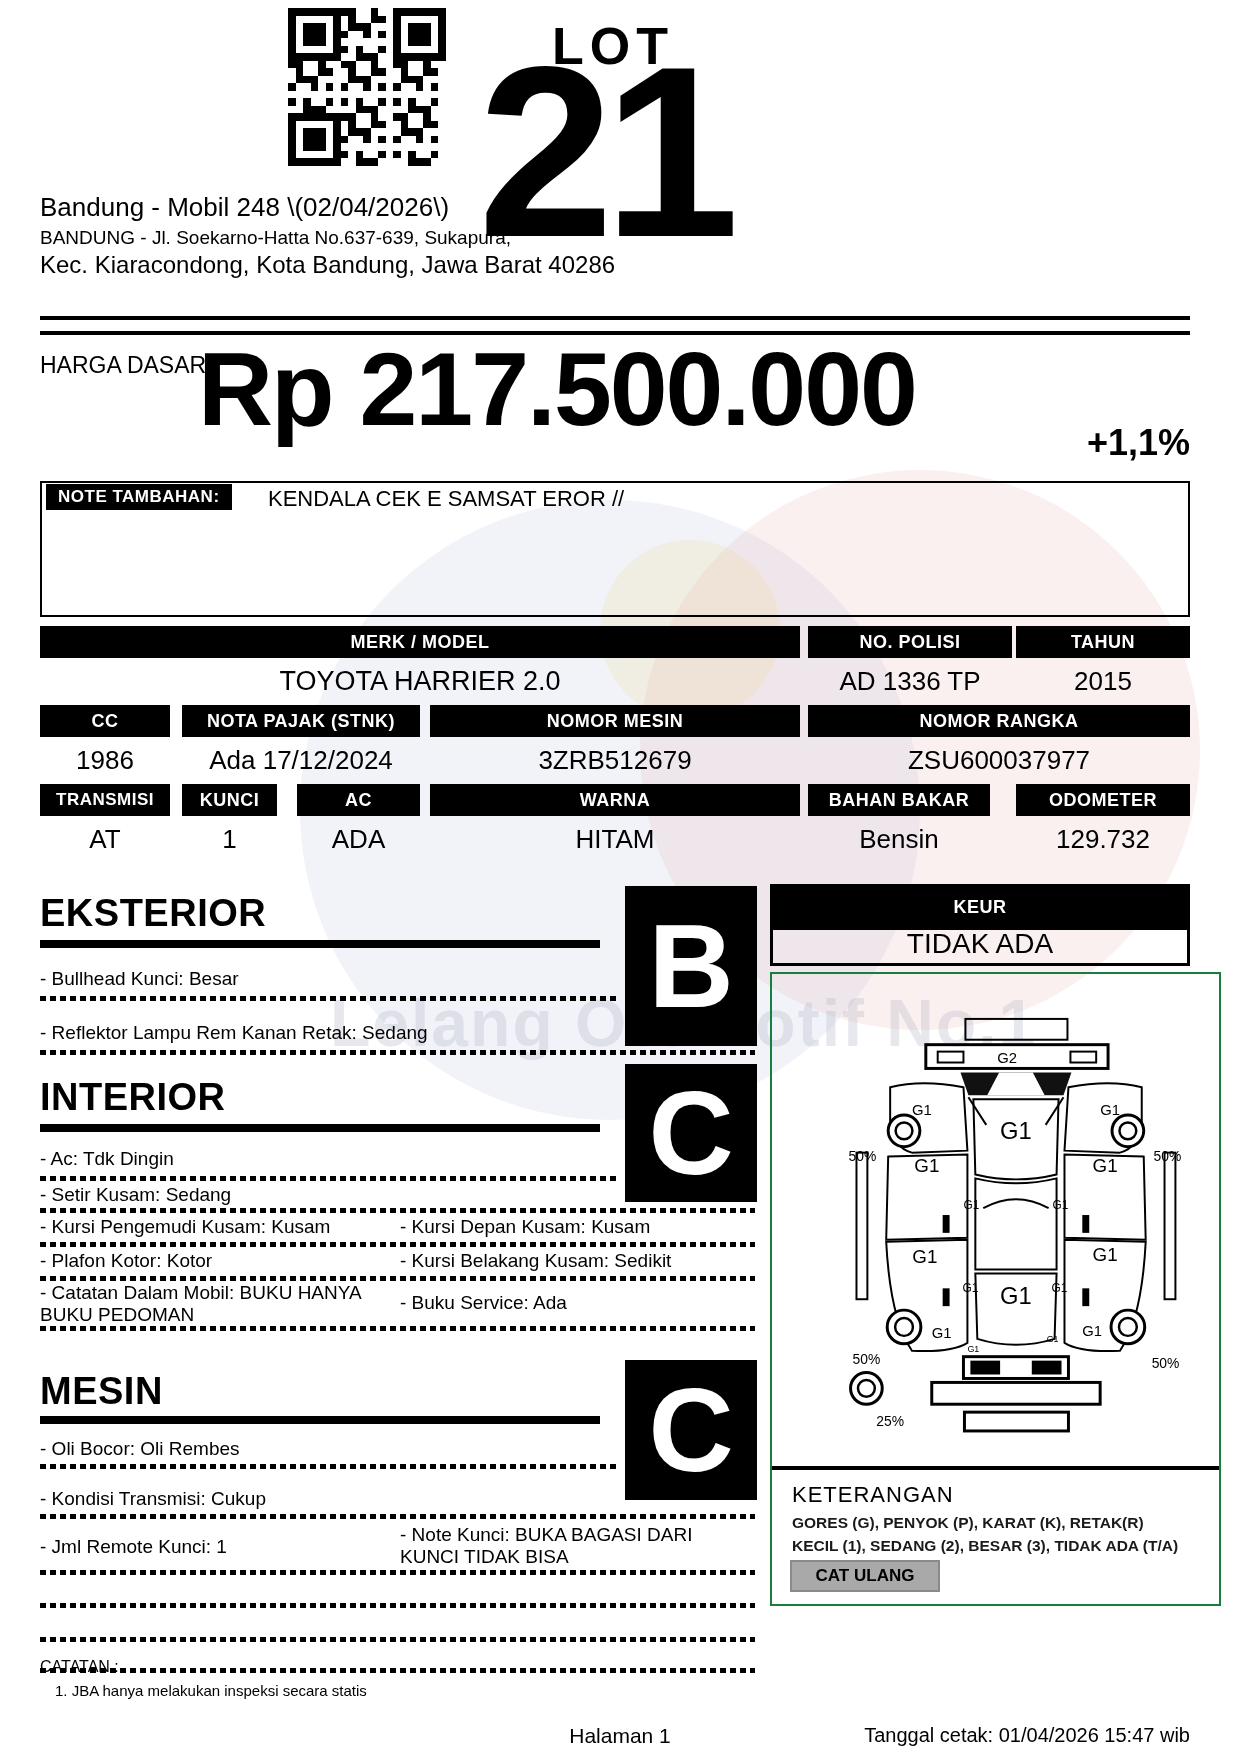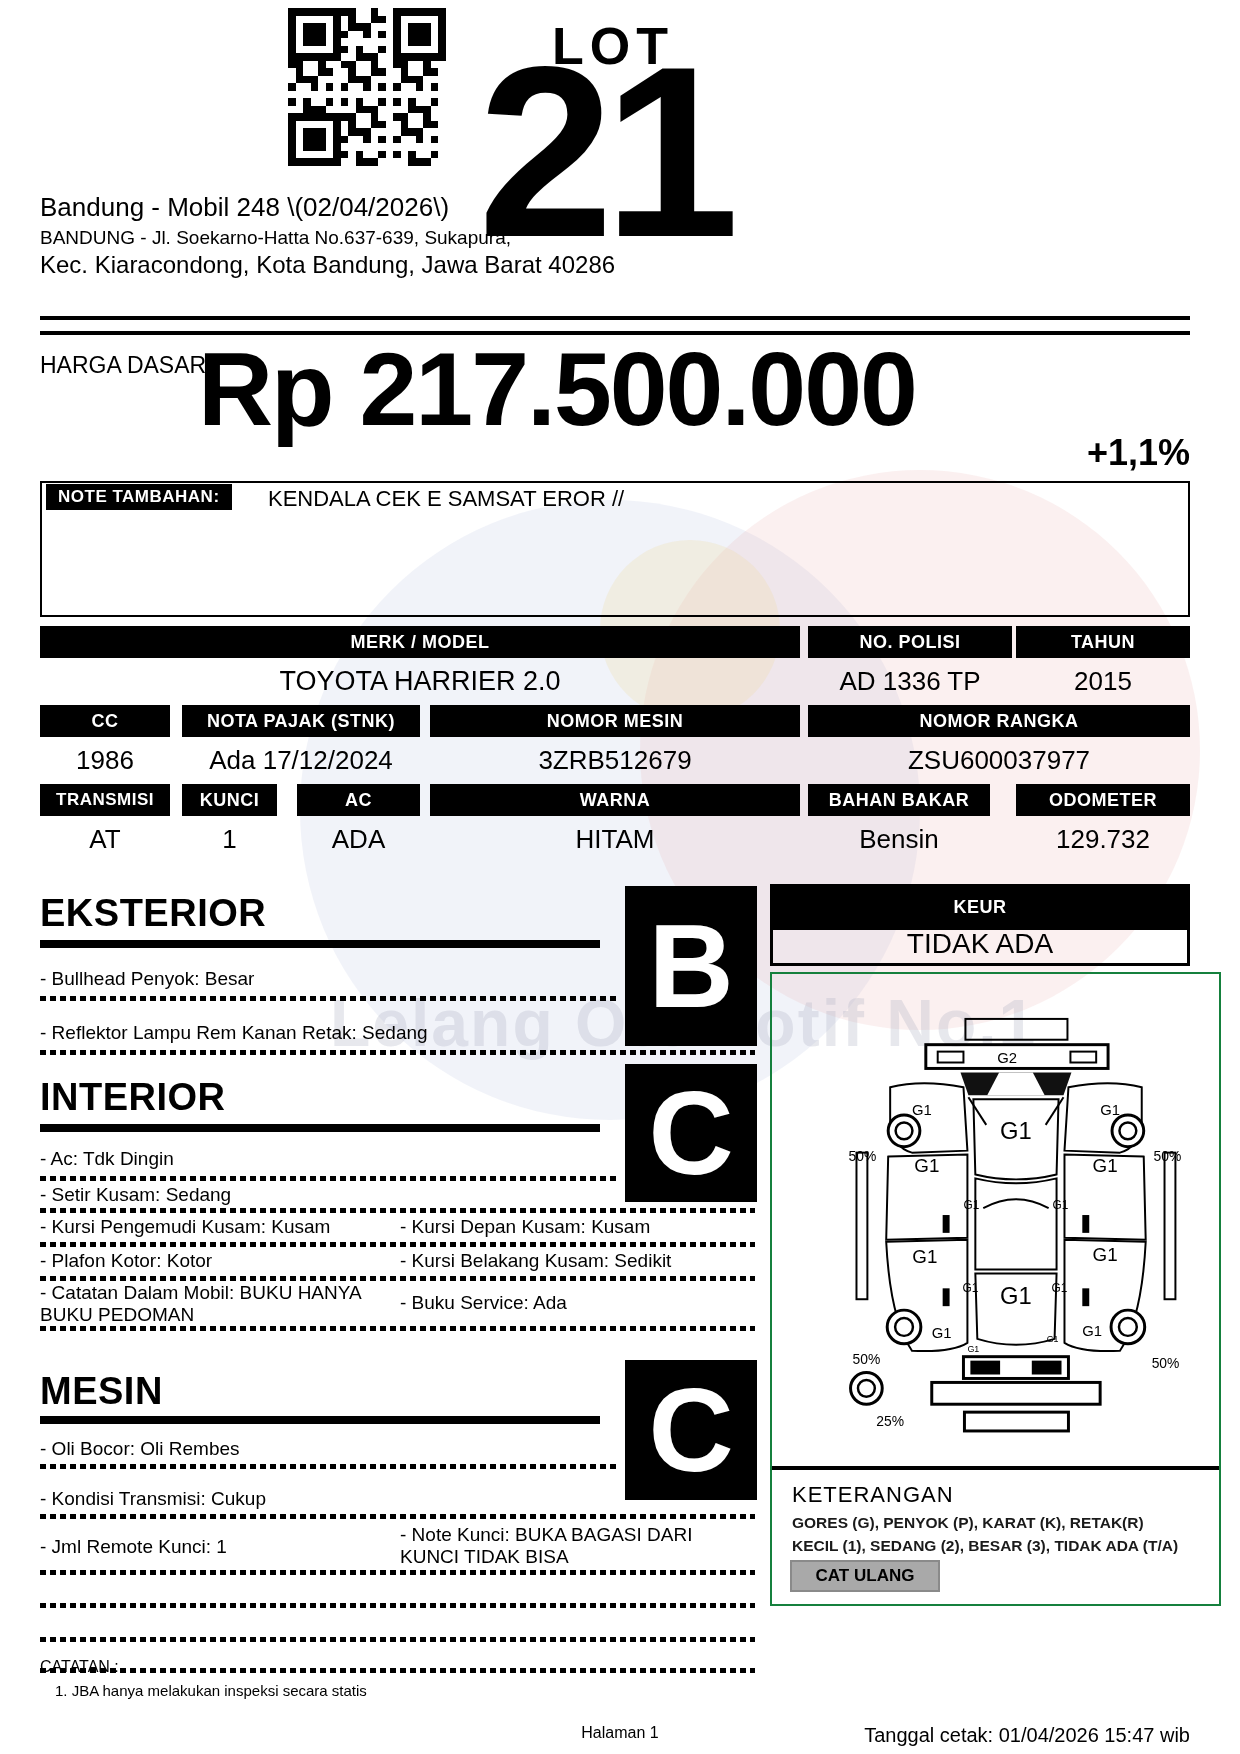--- a/index.html
+++ b/index.html
@@ -151,21 +151,21 @@
   <div class="abs" style="left:478px;top:36px;font-size:244px;font-weight:bold;line-height:.95;letter-spacing:-10px;">21</div>
 
   <div class="abs" style="left:40px;top:192px;font-size:26px;">Bandung - Mobil 248 \(02/04/2026\)</div>
   <div class="abs" style="left:40px;top:227px;font-size:19px;">BANDUNG - Jl. Soekarno-Hatta No.637-639, Sukapura,</div>
   <div class="abs" style="left:40px;top:251px;font-size:24px;">Kec. Kiaracondong, Kota Bandung, Jawa Barat 40286</div>
 
   <div class="abs" style="left:40px;top:316px;width:1150px;height:11px;border-top:4px solid #000;border-bottom:4px solid #000;"></div>
 
   <div class="abs" style="left:40px;top:352px;font-size:23px;">HARGA DASAR :</div>
   <div class="abs" style="left:198px;top:330px;font-size:104px;font-weight:bold;letter-spacing:-2px;white-space:nowrap;">Rp 217.500.000</div>
-  <div class="abs" style="left:990px;top:432px;width:200px;text-align:right;font-size:36px;font-weight:bold;">+1,1%</div>
+  <div class="abs" style="left:990px;top:422px;width:200px;text-align:right;font-size:36px;font-weight:bold;">+1,1%</div>
 
   <div class="abs" style="left:40px;top:481px;width:1146px;height:132px;border:2px solid #000;"></div>
   <div class="bar" style="left:46px;top:484px;height:26px;padding:0 12px;font-size:17px;">NOTE TAMBAHAN:</div>
   <div class="abs" style="left:268px;top:486px;font-size:22px;">KENDALA CEK E SAMSAT EROR //</div>
 
   <div class="bar" style="left:40px;top:626px;width:760px;height:32px;">MERK / MODEL</div>
   <div class="bar" style="left:808px;top:626px;width:204px;height:32px;">NO. POLISI</div>
   <div class="bar" style="left:1016px;top:626px;width:174px;height:32px;">TAHUN</div>
   <div class="val" style="left:40px;top:666px;width:760px;font-size:27px;">TOYOTA HARRIER 2.0</div>
   <div class="val" style="left:808px;top:666px;width:204px;">AD 1336 TP</div>
@@ -189,21 +189,21 @@
   <div class="val" style="left:40px;top:824px;width:130px;">AT</div>
   <div class="val" style="left:182px;top:824px;width:95px;">1</div>
   <div class="val" style="left:297px;top:824px;width:123px;">ADA</div>
   <div class="val" style="left:430px;top:824px;width:370px;">HITAM</div>
   <div class="val" style="left:808px;top:824px;width:182px;">Bensin</div>
   <div class="val" style="left:1016px;top:824px;width:174px;">129.732</div>
 
   <div class="sect-title" style="left:40px;top:892px;">EKSTERIOR</div>
   <div class="sect-rule" style="left:40px;top:940px;width:560px;"></div>
   <div class="grade" style="left:625px;top:886px;width:132px;height:160px;">B</div>
-  <div class="item" style="left:40px;top:968px;">- Bullhead Penyok: Besar</div>
+  <div class="item" style="left:40px;top:968px;">- Bullhead Kunci: Besar</div>
   <div class="dl" style="left:40px;top:996px;width:578px;"></div>
   <div class="item" style="left:40px;top:1022px;">- Reflektor Lampu Rem Kanan Retak: Sedang</div>
   <div class="dl" style="left:40px;top:1050px;width:715px;"></div>
 
   <div class="sect-title" style="left:40px;top:1076px;">INTERIOR</div>
   <div class="sect-rule" style="left:40px;top:1124px;width:560px;"></div>
   <div class="grade" style="left:625px;top:1064px;width:132px;height:138px;">C</div>
   <div class="item" style="left:40px;top:1148px;">- Ac: Tdk Dingin</div>
   <div class="dl" style="left:40px;top:1176px;width:578px;"></div>
   <div class="item" style="left:40px;top:1184px;">- Setir Kusam: Sedang</div>
@@ -228,21 +228,21 @@
   <div class="item" style="left:40px;top:1536px;">- Jml Remote Kunci: 1</div>
   <div class="item" style="left:400px;top:1524px;width:350px;line-height:1.15;">- Note Kunci: BUKA BAGASI DARI KUNCI TIDAK BISA</div>
   <div class="dl" style="left:40px;top:1570px;width:715px;"></div>
   <div class="dl" style="left:40px;top:1603px;width:715px;"></div>
   <div class="dl" style="left:40px;top:1637px;width:715px;"></div>
 
   <div class="abs" style="left:40px;top:1658px;font-size:16px;">CATATAN :</div>
   <div class="dl" style="left:40px;top:1668px;width:715px;"></div>
   <div class="abs" style="left:55px;top:1682px;font-size:15px;">1. JBA hanya melakukan inspeksi secara statis</div>
 
-  <div class="abs" style="left:520px;top:1724px;width:200px;text-align:center;font-size:16px;">Halaman 1</div>
+  <div class="abs" style="left:520px;top:1724px;width:200px;text-align:center;font-size:21px;">Halaman 1</div>
   <div class="abs" style="left:790px;top:1724px;width:400px;text-align:right;font-size:20px;">Tanggal cetak: 01/04/2026 15:47 wib</div>
 
   <div class="bar" style="left:770px;top:884px;width:420px;height:46px;">KEUR</div>
   <div class="abs" style="left:770px;top:922px;width:414px;height:38px;border:3px solid #000;
               display:flex;align-items:center;justify-content:center;">
     <span style="font-size:28px;">TIDAK ADA</span>
   </div>
 
   <div class="abs" style="left:770px;top:972px;width:416px;height:630px;border:2px solid #15803d;padding-left:31px;">
     <svg width="416" height="490" viewBox="0 0 420 494">

